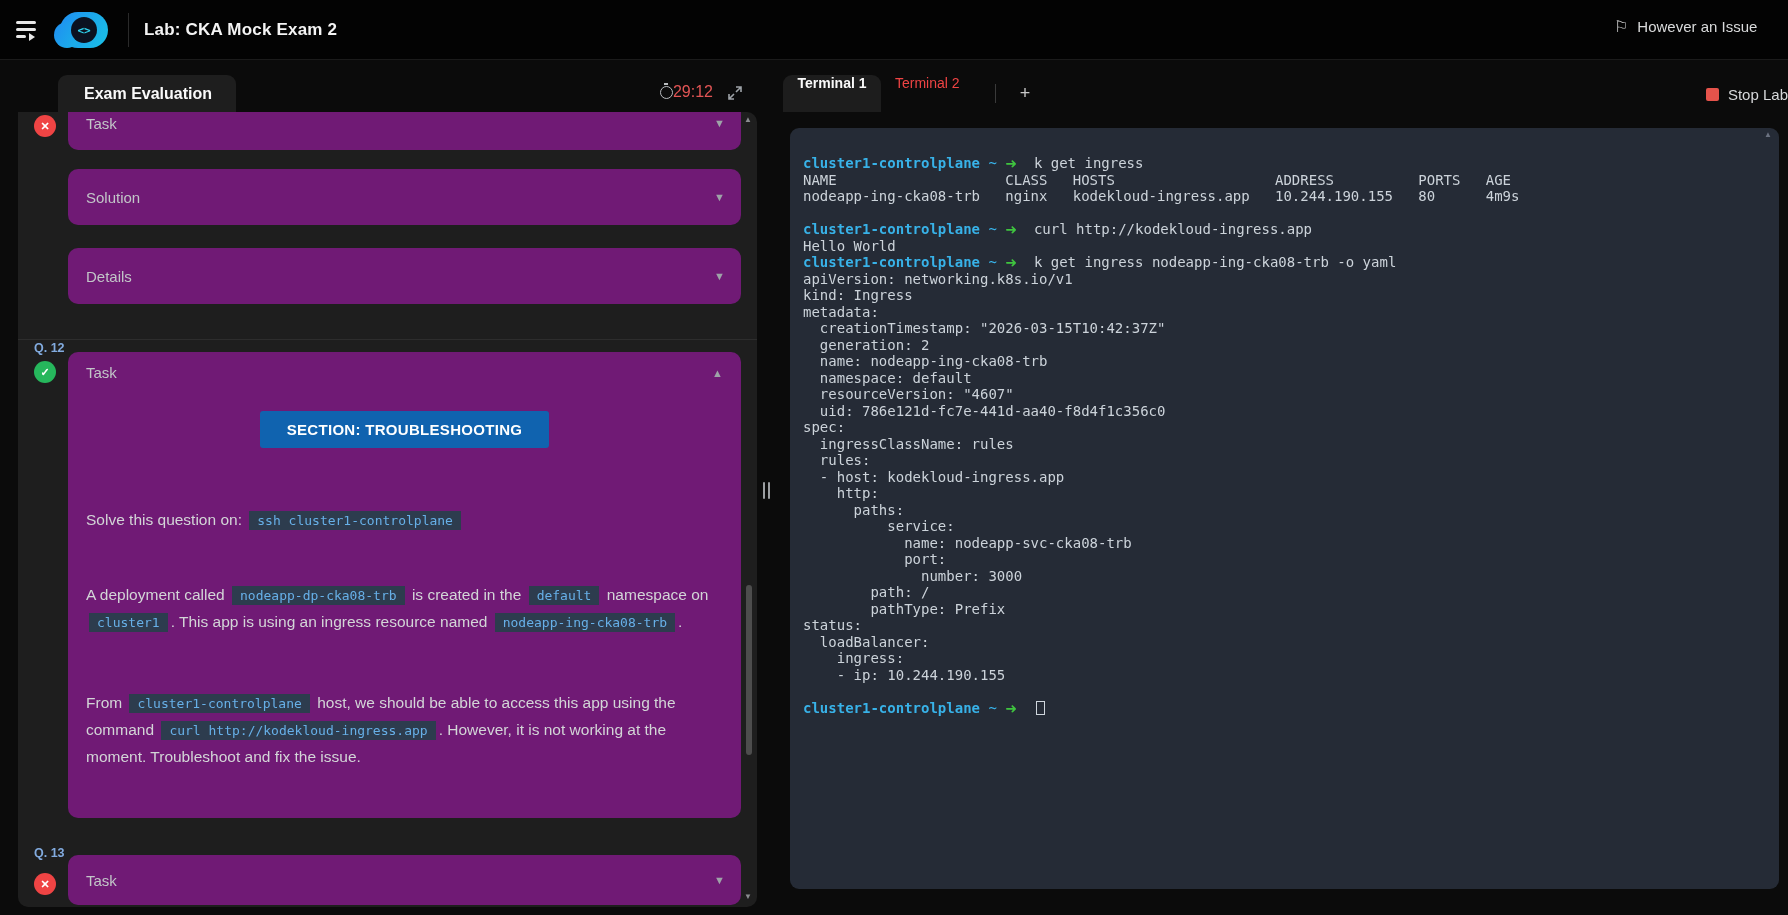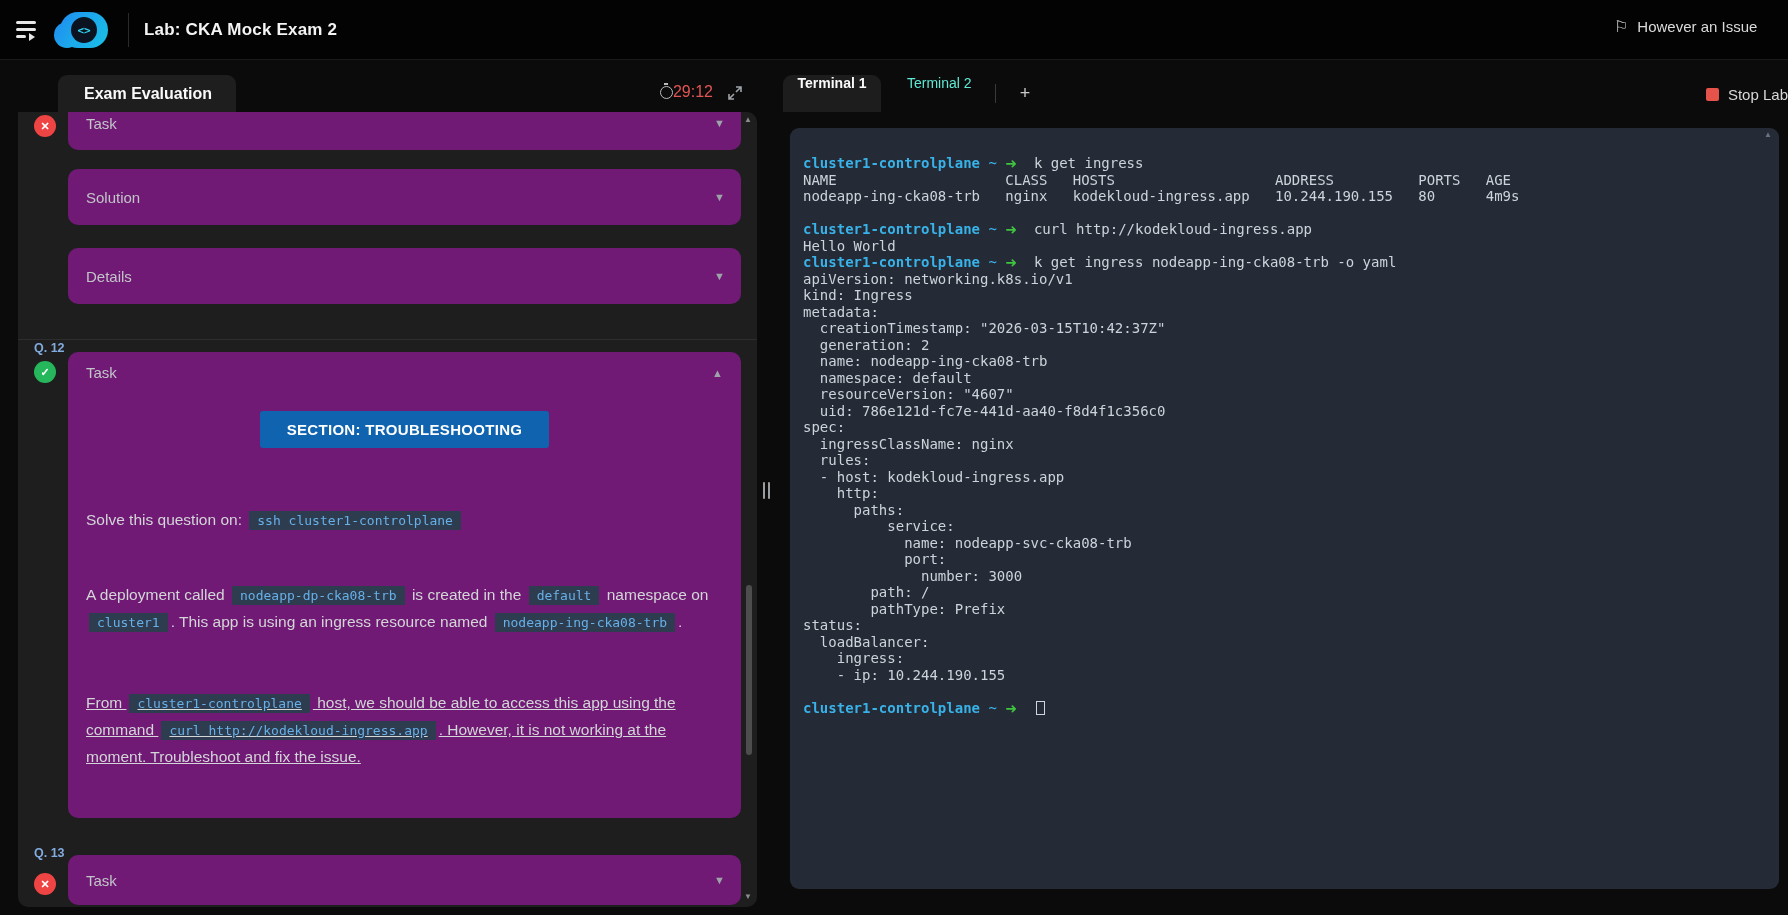--- a/index.html
+++ b/index.html
@@ -64,21 +64,21 @@
   .q-sep { position:absolute; left:0; top:227px; width:739px; height:1px; background:#2d2d2d; }
   .q-num { position:absolute; left:16px; font-size:12.5px; font-weight:bold; color:#82abdf; }
 
   .q12-card { top:240px; height:466px; padding:12px 18px; cursor:default; }
   .q12-head { display:flex; align-items:center; justify-content:space-between; cursor:pointer; }
   .section-banner { margin:30px auto 0; width:fit-content; background:#1063af; color:#ffffff;
     font-size:15px; font-weight:bold; letter-spacing:.3px; padding:10px 27px; border-radius:3px; }
   .solve-line { margin-top:60px; font-size:15.5px; color:#d3d5d7; line-height:24px; }
   .task-para { font-size:15.5px; color:#d3d5d7; line-height:26px; }
   .p1 { margin-top:49px; }
-  .p2 { margin-top:54px;text-decoration:underline; }
+  .p2 { margin-top:54px; }
   .chip { font-family:"DejaVu Sans Mono",monospace; font-size:13px; color:#67b0e8;
     background:#2d3c4e; border-radius:0; padding:2px 8px; margin:0 3px; white-space:nowrap; }
 
   .q13-card { top:743px; height:50px; }
 
   
   .lscroll-up { position:absolute; left:726px; top:3px; color:#8a8d90; font-size:8px; cursor:pointer; }
   .lscroll-dn { position:absolute; left:726px; top:780px; color:#8a8d90; font-size:8px; cursor:pointer; }
   .lscroll-thumb { position:absolute; left:728px; top:473px; width:6px; height:170px;
     background:#4d4d4d; border-radius:3px; cursor:pointer; }
@@ -87,21 +87,21 @@
   .resize-handle { position:absolute; left:763px; top:482px; width:9px; height:17px; cursor:col-resize; }
   .resize-handle .rb { position:absolute; top:0; width:2px; height:17px; background:#9b9ea1; border-radius:1px; }
   .rb1 { left:0; } .rb2 { left:5px; }
 
   
   .right-panel { position:absolute; left:783px; top:75px; width:1005px; height:832px; }
   .term-tab { position:absolute; top:0; height:37px; display:flex; align-items:flex-start;
     font-size:14px; cursor:pointer; }
   .term-tab.active { left:0; width:98px; justify-content:center; background:#1d1d1d;
     border-radius:9px 9px 0 0; color:#fafafa; font-weight:bold; }
-  .term-tab.inactive { left:124px; color:#5eead4; }
+  .term-tab.inactive { left:112px; color:#ef4444; }
   .tab-sep { position:absolute; left:212px; top:9px; width:1px; height:19px; background:#3a3a3a; }
   .new-tab { position:absolute; left:230px; top:6px; width:24px; height:24px; color:#c9c9c9;
     font-size:18px; display:flex; align-items:center; justify-content:center; cursor:pointer; }
   .stop-btn { position:absolute; right:0px; top:7px; display:flex; align-items:center; gap:9px;
     height:24px; color:#d6d8da; font-size:15px; cursor:pointer; white-space:nowrap; }
   .stop-square { width:13px; height:13px; background:#e5534b; border-radius:2px; }
 
   .terminal { position:absolute; left:7px; top:53px; width:989px; height:761px;
     background:#252b36; border-radius:9px; padding:27px 10px 0 13px; overflow:hidden; cursor:text; }
   .tline { font-family:"DejaVu Sans Mono",monospace; font-size:14px; line-height:16.5px;
@@ -233,21 +233,21 @@
         <div class="tline">apiVersion: networking.k8s.io/v1</div>
         <div class="tline">kind: Ingress</div>
         <div class="tline">metadata:</div>
         <div class="tline">  creationTimestamp: "2026-03-15T10:42:37Z"</div>
         <div class="tline">  generation: 2</div>
         <div class="tline">  name: nodeapp-ing-cka08-trb</div>
         <div class="tline">  namespace: default</div>
         <div class="tline">  resourceVersion: "4607"</div>
         <div class="tline">  uid: 786e121d-fc7e-441d-aa40-f8d4f1c356c0</div>
         <div class="tline">spec:</div>
-        <div class="tline">  ingressClassName: nginx</div>
+        <div class="tline">  ingressClassName: rules</div>
         <div class="tline">  rules:</div>
         <div class="tline">  - host: kodekloud-ingress.app</div>
         <div class="tline">    http:</div>
         <div class="tline">      paths:</div>
         <div class="tline">          service:</div>
         <div class="tline">            name: nodeapp-svc-cka08-trb</div>
         <div class="tline">            port:</div>
         <div class="tline">              number: 3000</div>
         <div class="tline">        path: /</div>
         <div class="tline">        pathType: Prefix</div>

